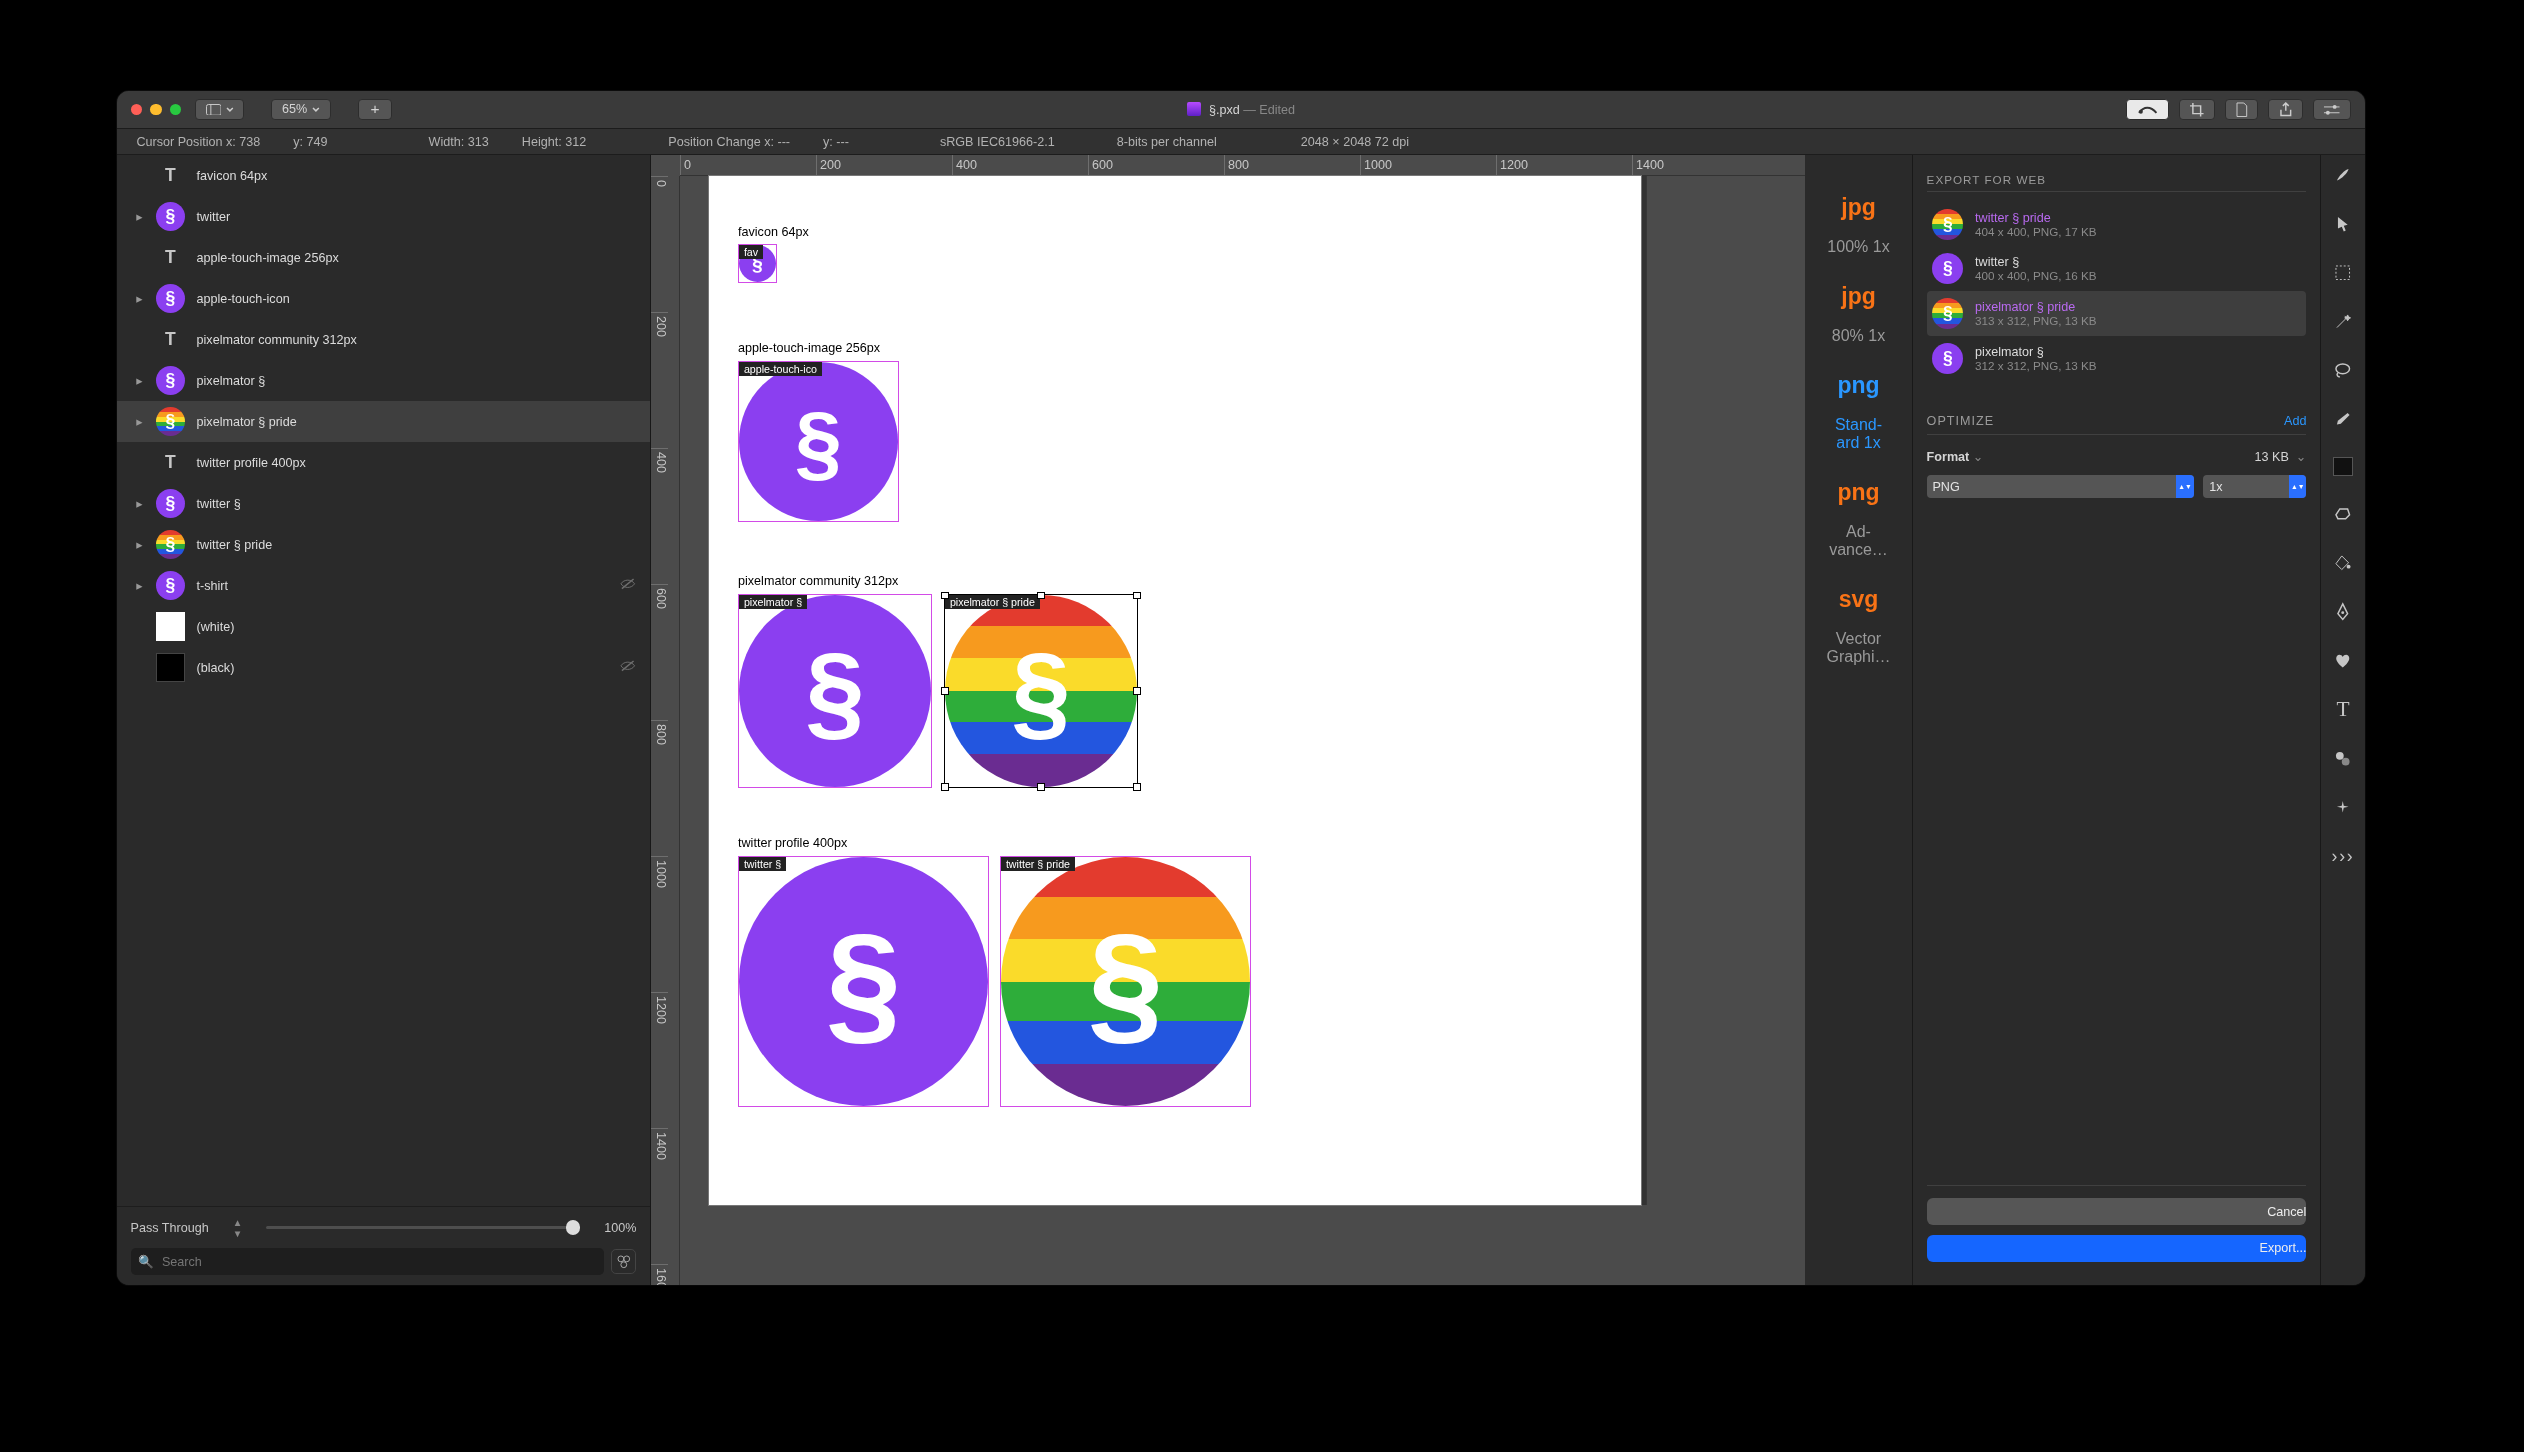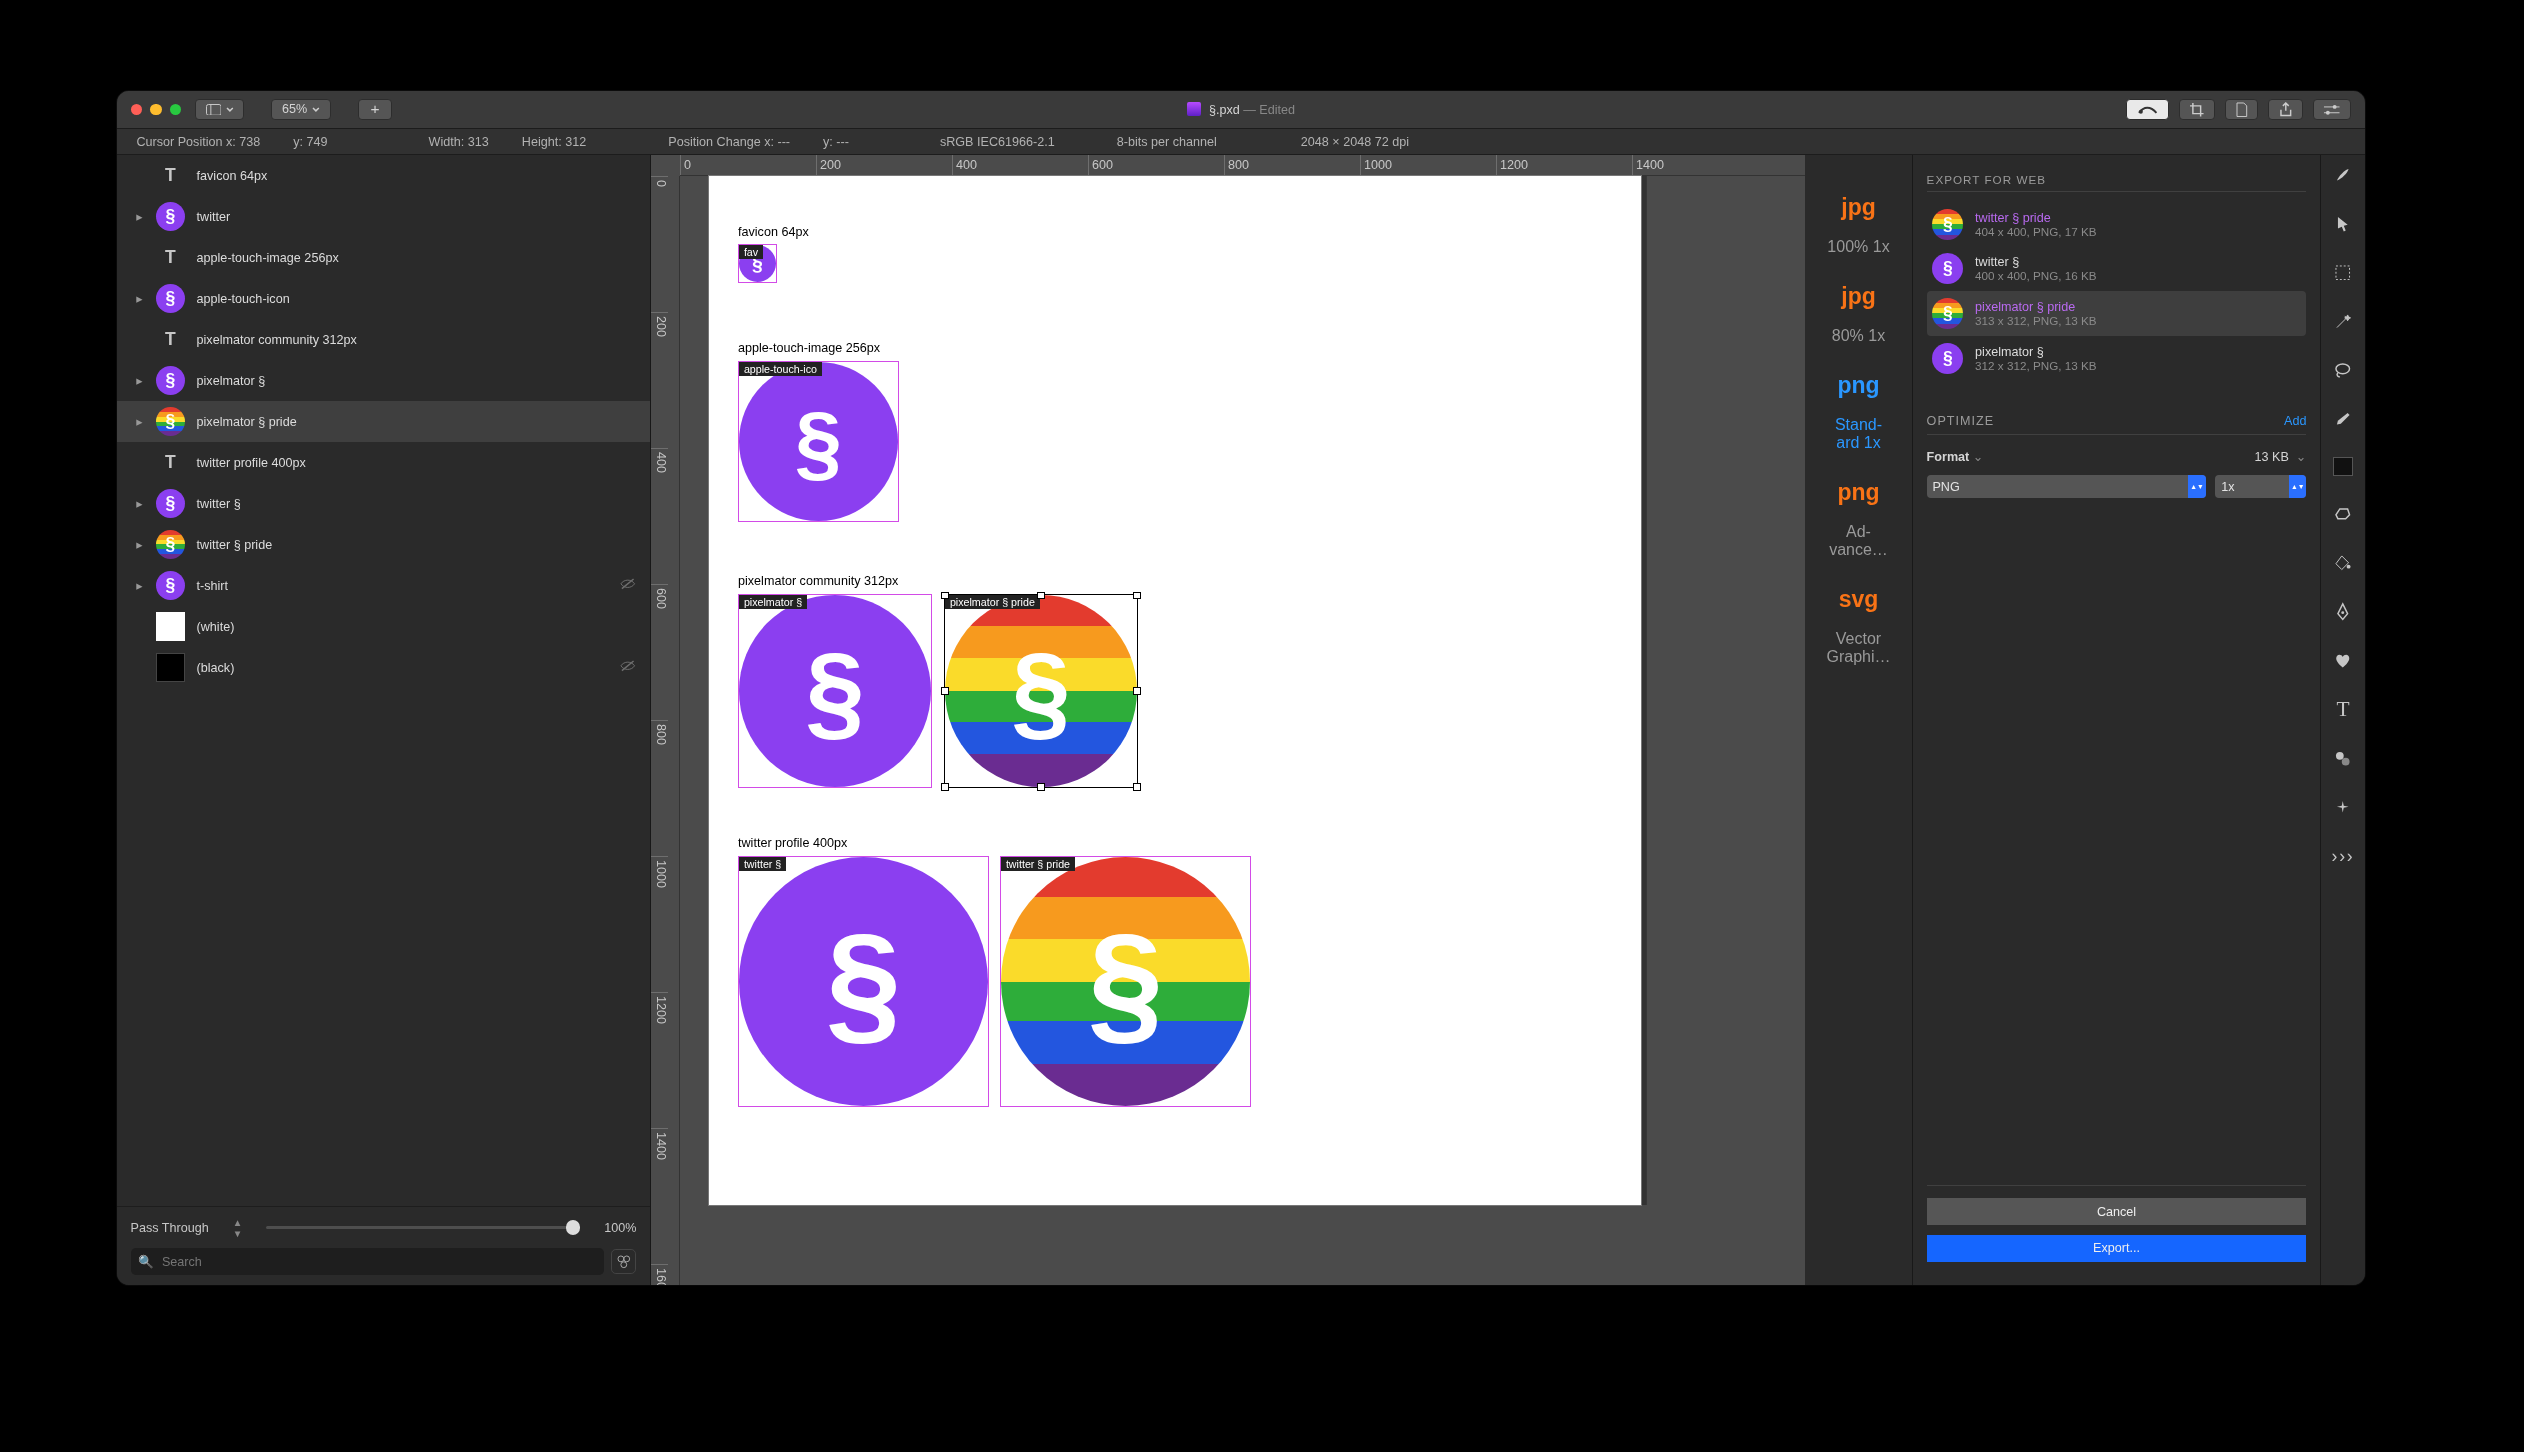--- a/index.html
+++ b/index.html
@@ -85,21 +85,21 @@
 .exprow .meta { color: #8a8a8a; font-size: 11.7px; }
 .optimize { margin-top: 34px; }
 .opthead { display: flex; justify-content: space-between; align-items: center; border-bottom: 1px solid #404040; padding-bottom: 5.8px; color: #9a9a9a; letter-spacing: 1px; font-size: 11.7px;}
 .opthead a { color: #2a97ff; font-size: 12.6px; letter-spacing: 0; }
 .formatrow { display: flex; justify-content: space-between; align-items: center; margin-top: 13.6px; color: #d5d5d5;}
 .selects { display: flex; gap: 9.7px; margin-top: 11.7px; }
 .sel-box { background: #555; border-radius: 3.9px; height: 23px; display: flex; align-items: center; padding: 0 5.8px; color: #e4e4e4; position: relative; }
 .sel-box .caps { position: absolute; right: 0; top: 0; bottom: 0; width: 17.5px; background: #2a6fff; border-radius: 0 3.9px 3.9px 0; display: flex; flex-direction: column; align-items: center; justify-content: center; font-size: 6.8px; color: #fff;}
 .export .spacer { flex: 1; }
 .export .bar { height: 1px; background: #404040; margin: 7.8px 0 11.7px; }
-.export button { height: 27px; border: 0; border-radius: 0; margin-bottom: 9.7px; color: #eee; cursor: default; }
+.export button { height: 27px; border: 0; border-radius: 6px; margin-bottom: 9.7px; color: #eee; cursor: default; text-align: right; }
 .btn-cancel { background: #565656; }
 .btn-export { background: #1566ff; }
 
 
 .toolstrip { width: 45px; background: #2a2a2a; border-left: 1px solid #181818; padding-top: 7.8px; display: flex; flex-direction: column; align-items: center; gap: 26px; color: #b9b9b9; }
 .toolstrip .tool { width: 23px; height: 23px; display: flex; align-items: center; justify-content: center; cursor: default; font-size: 17.5px;}
 </style>
 </head>
 <body>
 
@@ -411,21 +411,21 @@
         </div>
         <div class="formatrow">
           <span><span style="font-weight:600">Format</span> <span style="color:#888">⌄</span></span>
           <span><span>13 KB</span>&nbsp;&nbsp;<span style="color:#888">⌄</span></span>
         </div>
         <div class="selects">
           <div class="sel-box" style="flex:1;padding-right:23px">
             <span>PNG</span>
             <div class="caps">▲▼</div>
           </div>
-          <div class="sel-box" style="width:91px;padding-right:23px">
+          <div class="sel-box" style="width:103px;padding-right:23px">
             <span>1x</span>
             <div class="caps">▲▼</div>
           </div>
         </div>
       </div>
       <div class="spacer"></div>
       <div class="bar"></div>
       <button class="btn-cancel">Cancel</button>
       <button class="btn-export">Export...</button>
     </div>

